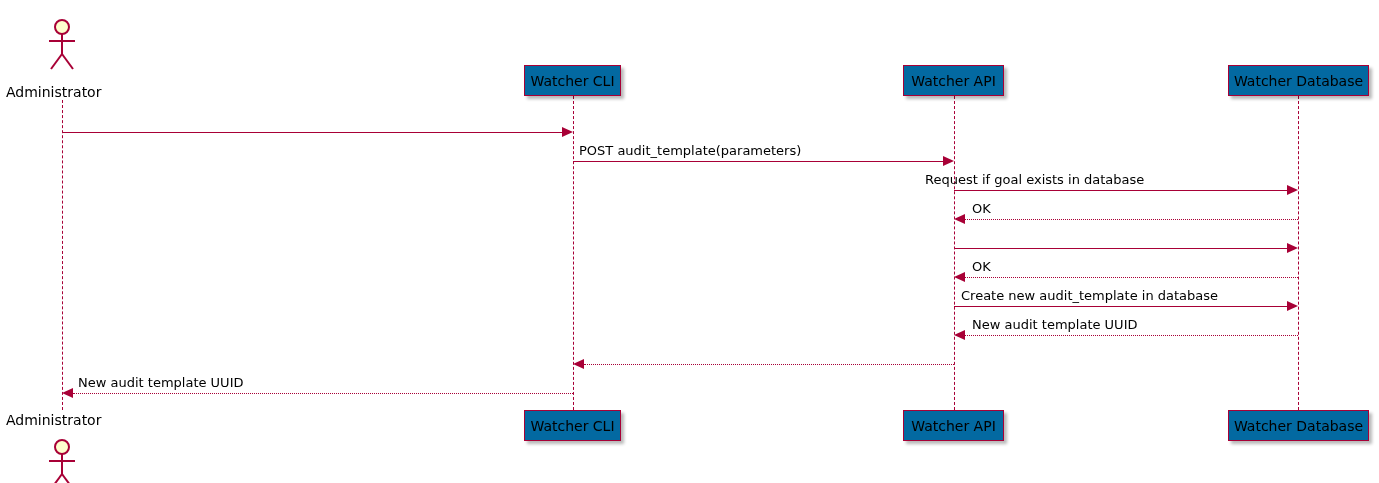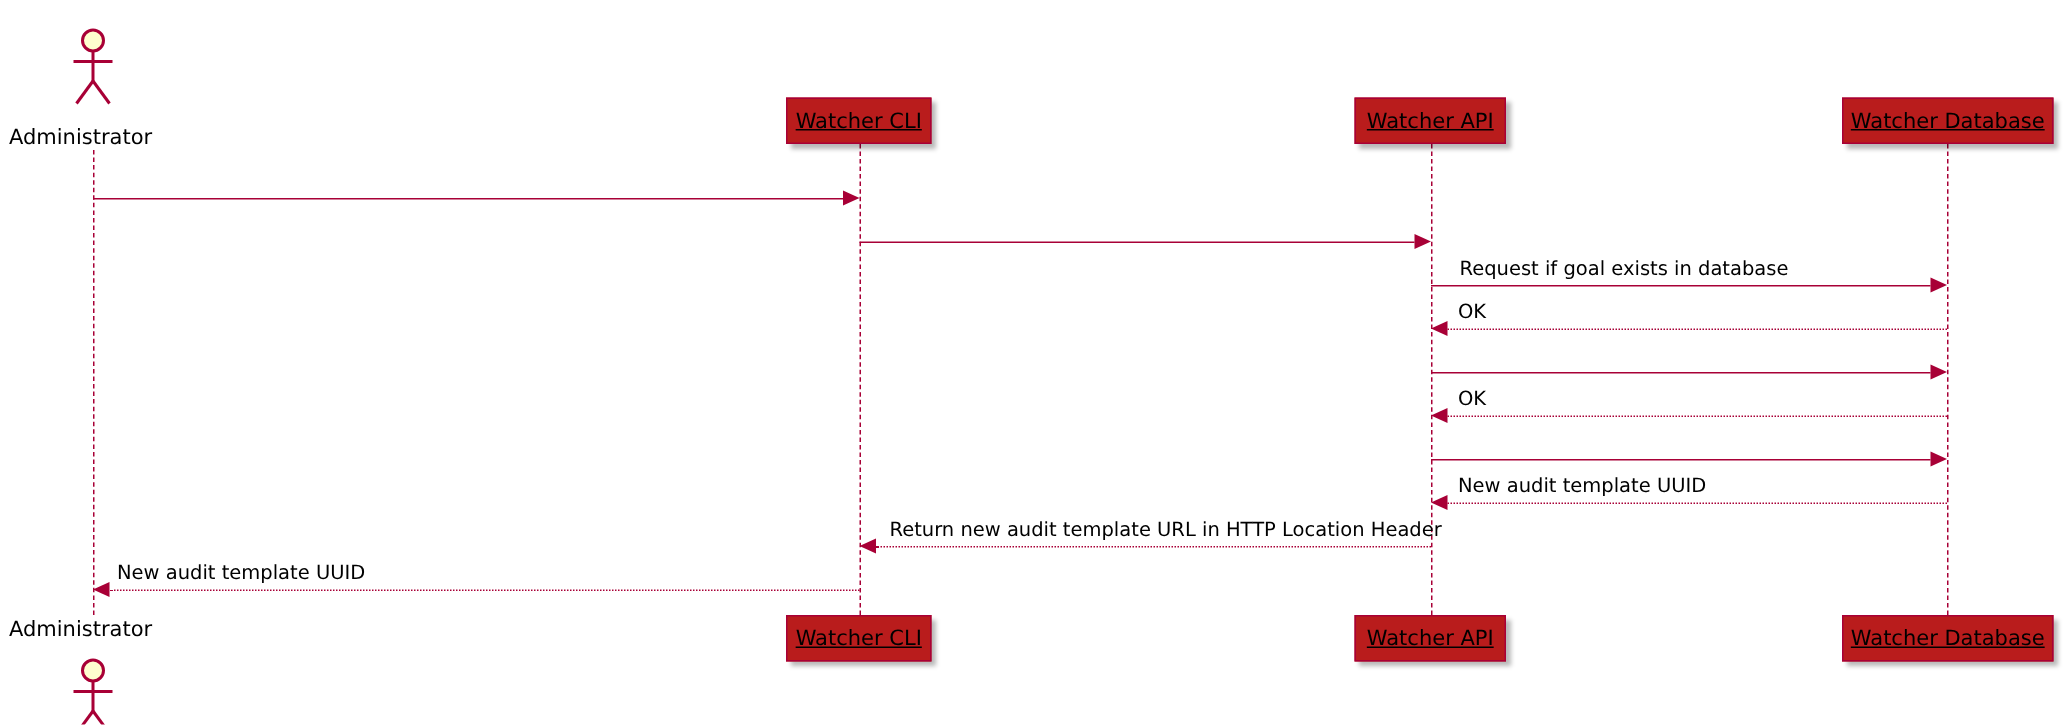--- a/index.html
+++ b/index.html
@@ -25,33 +25,32 @@
   
   .lifeline {
     position: absolute;
     width: 0;
     border-left: 1px dashed #A80036;
   }
 
   
   .participant-box {
     position: absolute;
-    background: #b91c1c;
+    background: #0369a1;
     border: 1.5px solid #A80036;
     box-shadow: 3px 3px 3px rgba(0,0,0,0.28);
     box-sizing: border-box;
     display: flex;
     align-items: center;
     justify-content: center;
     height: 31px;
     color: #000000;
     font-size: 14px;
     line-height: 1;
     white-space: nowrap;
-    text-decoration: underline;
   }
 
   
   .actor {
     position: absolute;
     width: 40px;
     height: 54px;
   }
   .actor-label {
     position: absolute;
@@ -115,46 +114,47 @@
   <div class="participant-box" style="left:903px; top:51px; width:101px;">
     <span>Watcher API</span>
   </div>
   <div class="participant-box" style="left:1228px; top:51px; width:141px;">
     <span>Watcher Database</span>
   </div>
 
   <div class="msg-line" style="left:62px; top:118px; width:500px;"></div>
   <div class="msg-arrow right" style="left:562px; top:113px;"></div>
 
+  <div class="msg-label" style="left:579px; top:130px;">POST audit_template(parameters)</div>
   <div class="msg-line" style="left:573px; top:147px; width:370px;"></div>
   <div class="msg-arrow right" style="left:943px; top:142px;"></div>
 
-  <div class="msg-label" style="left:973px; top:159px;">Request if goal exists in database</div>
+  <div class="msg-label" style="left:925px; top:159px;">Request if goal exists in database</div>
   <div class="msg-line" style="left:954px; top:176px; width:333px;"></div>
   <div class="msg-arrow right" style="left:1287px; top:171px;"></div>
 
   <div class="msg-label" style="left:972px; top:188px;">OK</div>
   <div class="msg-line dotted" style="left:965px; top:205px; width:333px;"></div>
   <div class="msg-arrow left" style="left:954px; top:200px;"></div>
 
   <div class="msg-line" style="left:954px; top:234px; width:333px;"></div>
   <div class="msg-arrow right" style="left:1287px; top:229px;"></div>
 
   <div class="msg-label" style="left:972px; top:246px;">OK</div>
   <div class="msg-line dotted" style="left:965px; top:263px; width:333px;"></div>
   <div class="msg-arrow left" style="left:954px; top:258px;"></div>
 
+  <div class="msg-label" style="left:961px; top:275px;">Create new audit_template in database</div>
   <div class="msg-line" style="left:954px; top:292px; width:333px;"></div>
   <div class="msg-arrow right" style="left:1287px; top:287px;"></div>
 
   <div class="msg-label" style="left:972px; top:304px;">New audit template UUID</div>
   <div class="msg-line dotted" style="left:965px; top:321px; width:333px;"></div>
   <div class="msg-arrow left" style="left:954px; top:316px;"></div>
 
-  <div class="msg-label" style="left:593px; top:333px;">Return new audit template URL in HTTP Location Header</div>
   <div class="msg-line dotted" style="left:584px; top:350px; width:370px;"></div>
   <div class="msg-arrow left" style="left:573px; top:345px;"></div>
 
   <div class="msg-label" style="left:78px; top:362px;">New audit template UUID</div>
   <div class="msg-line dotted" style="left:73px; top:379px; width:500px;"></div>
   <div class="msg-arrow left" style="left:62px; top:374px;"></div>
 
   <div class="actor-label" style="left:6px; top:398px;">Administrator</div>
   <div class="actor" style="left:42px; top:424px;">
     <svg width="40" height="54" viewBox="0 0 40 54">

